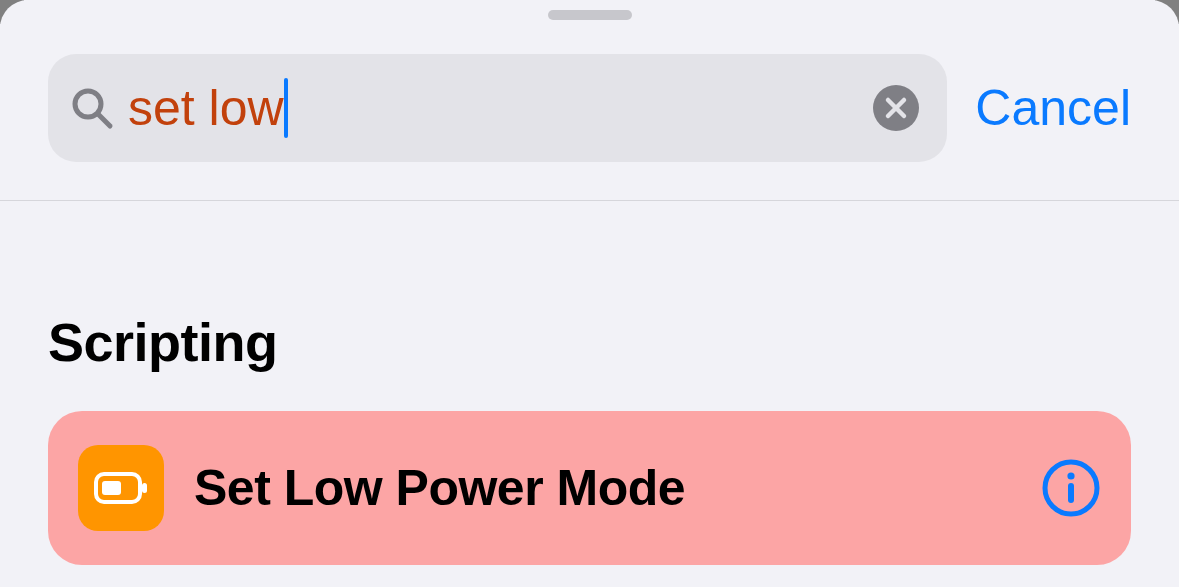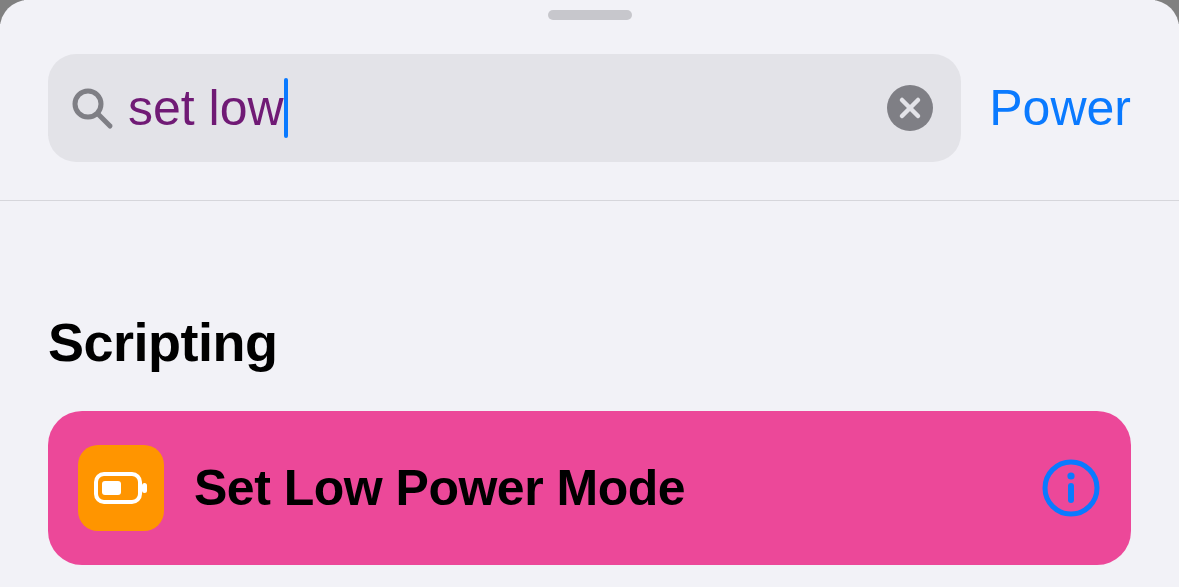--- a/index.html
+++ b/index.html
@@ -63,21 +63,21 @@
       height: 100%;
       display: flex;
       align-items: center;
     }
     .search-input {
       border: none;
       outline: none;
       background: transparent;
       font-size: 50px;
       font-weight: 400;
-      color: #701a75;
+      color: #c2410c;
       width: 100%;
       letter-spacing: 0;
       font-family: inherit;
     }
     .caret {
       position: absolute;
       left: 0;
       width: 4px;
       height: 60px;
       background: #0a7aff;
@@ -111,21 +111,21 @@
     }
     .section-title {
       font-size: 54px;
       font-weight: 700;
       color: #000;
       margin-top: 110px;
       margin-bottom: 38px;
       letter-spacing: -0.5px;
     }
     .result-card {
-      background: #ec4899;
+      background: #fca5a5;
       border-radius: 34px;
       padding: 34px 30px 34px 30px;
       display: flex;
       align-items: center;
       gap: 30px;
       cursor: pointer;
     }
     .action-icon {
       width: 86px;
       height: 86px;
@@ -176,21 +176,21 @@
       </div>
       <button class="clear-btn">
         <span>
           <svg width="24" height="24" viewBox="0 0 24 24">
             <line x1="4" y1="4" x2="20" y2="20" stroke="#e3e3e8" stroke-width="4.5" stroke-linecap="round"></line>
             <line x1="20" y1="4" x2="4" y2="20" stroke="#e3e3e8" stroke-width="4.5" stroke-linecap="round"></line>
           </svg>
         </span>
       </button>
     </div>
-    <button class="cancel-btn">Power</button>
+    <button class="cancel-btn">Cancel</button>
   </div>
 
   <div class="content">
     <h2 class="section-title">Scripting</h2>
 
     <div class="result-card">
       <div class="action-icon" id="action-icon-0" style="background: rgb(255, 149, 0);">
         <svg width="54" height="32" viewBox="0 0 54 32">
           <rect x="2" y="2" width="44" height="28" rx="8" ry="8" fill="none" stroke="#ffffff" stroke-width="4"></rect>
           <rect x="8" y="9" width="19" height="14" rx="3" fill="#ffffff"></rect>

